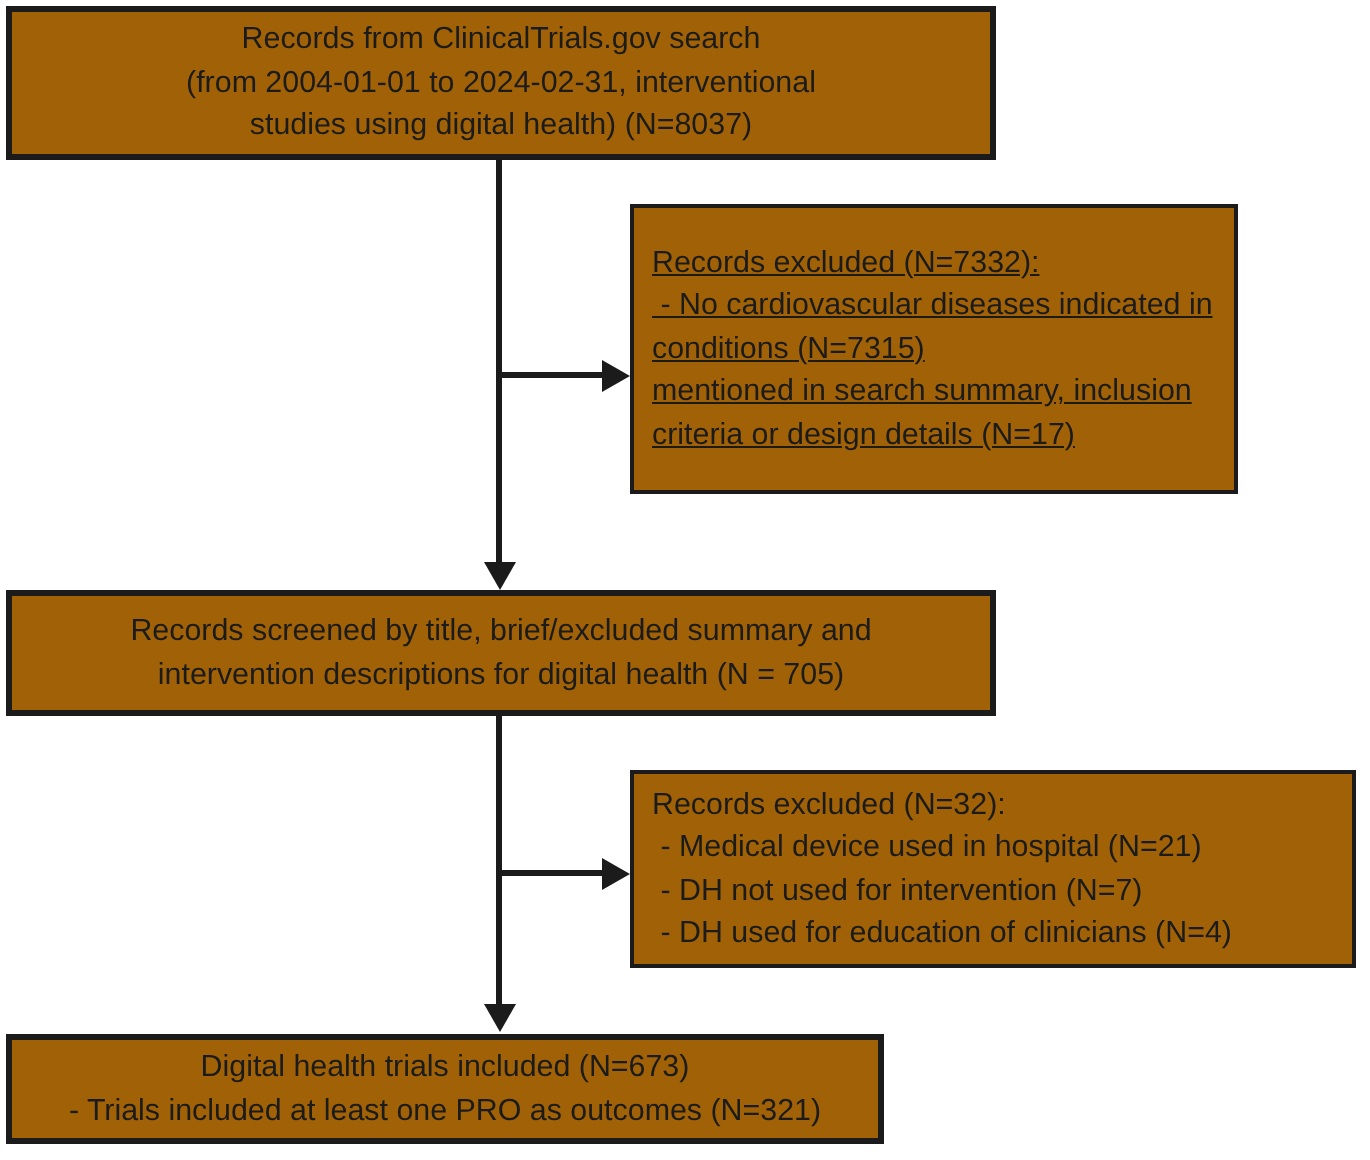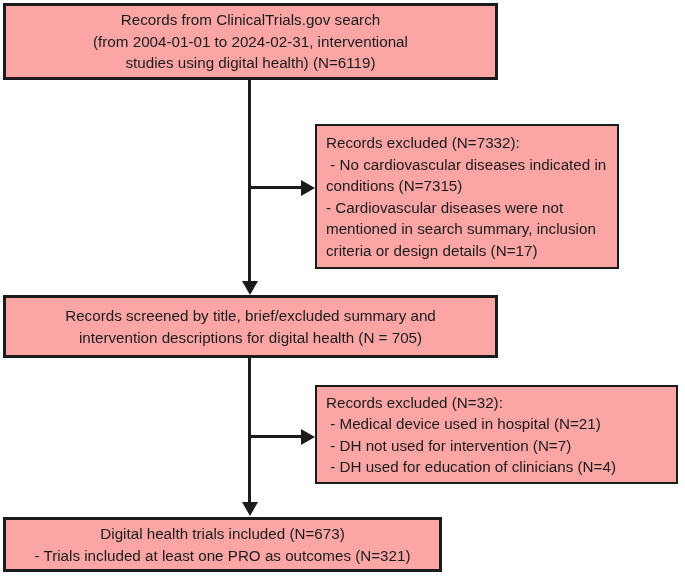--- a/index.html
+++ b/index.html
@@ -14,21 +14,21 @@
   #flowchart {
     position: relative;
     width: 685px;
     height: 580px;
     background: #ffffff;
     overflow: hidden;
   }
   .box {
     position: absolute;
     box-sizing: border-box;
-    background: #fca5a5;
+    background: #a16207;
     border: 3px solid #1b1b1b;
     display: flex;
     flex-direction: column;
     justify-content: center;
     color: #1b1b1b;
   }
   .box.thin {
     border-width: 2px;
   }
   .box .line {
@@ -76,34 +76,33 @@
   }
 </style>
 </head>
 <body>
 
 <div id="flowchart">
 
   <div class="box centered" style="left:3px; top:3px; width:495px; height:77px;">
     <div class="line">Records from ClinicalTrials.gov search</div>
     <div class="line">(from 2004-01-01 to 2024-02-31, interventional</div>
-    <div class="line">studies using digital health) (N=6119)</div>
+    <div class="line">studies using digital health) (N=8037)</div>
   </div>
 
   <div class="vline" style="left:248px; top:80px; height:202px;"></div>
   <div class="arrow-down" style="left:241.5px; top:281px;"></div>
 
   <div class="hline" style="left:248px; top:186px; width:53px;"></div>
   <div class="arrow-right" style="left:301px; top:179.5px;"></div>
 
-  <div class="box thin leftal" style="left:315px; top:124px; width:304px; height:145px;">
+  <div class="box thin leftal" style="left:315px; top:102px; width:304px; height:145px;text-decoration:underline;">
     <div class="line">Records excluded (N=7332):</div>
     <div class="line"> - No cardiovascular diseases indicated in</div>
     <div class="line">conditions (N=7315)</div>
-    <div class="line">- Cardiovascular diseases were not</div>
     <div class="line">mentioned in search summary, inclusion</div>
     <div class="line">criteria or design details (N=17)</div>
   </div>
 
   <div class="box centered" style="left:3px; top:295px; width:495px; height:63px;">
     <div class="line">Records screened by title, brief/excluded summary and</div>
     <div class="line">intervention descriptions for digital health (N = 705)</div>
   </div>
 
   <div class="vline" style="left:248px; top:358px; height:145px;"></div>

